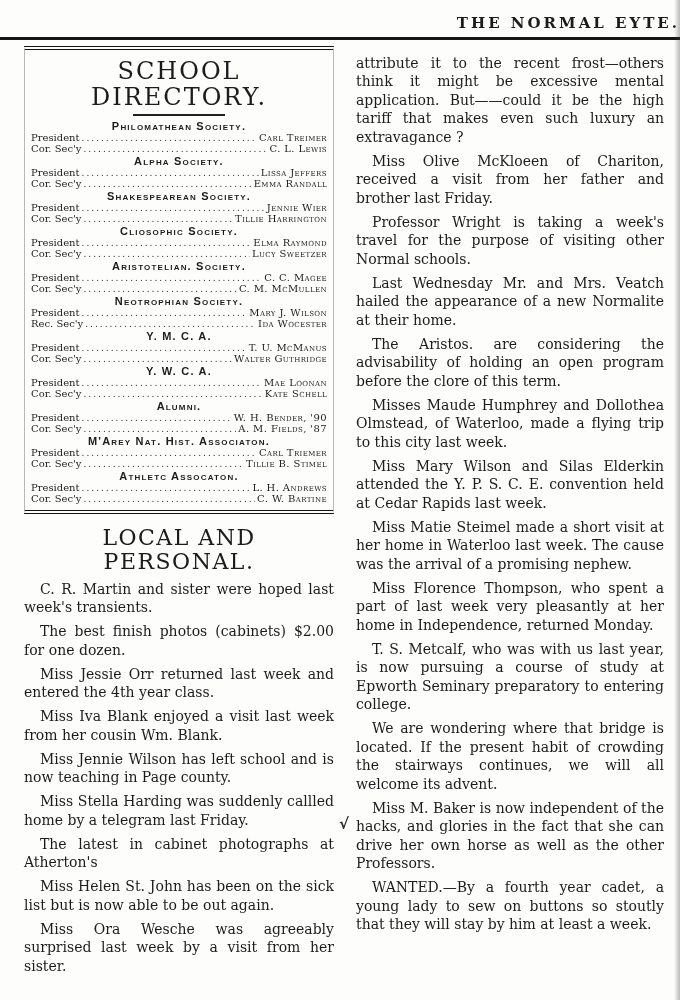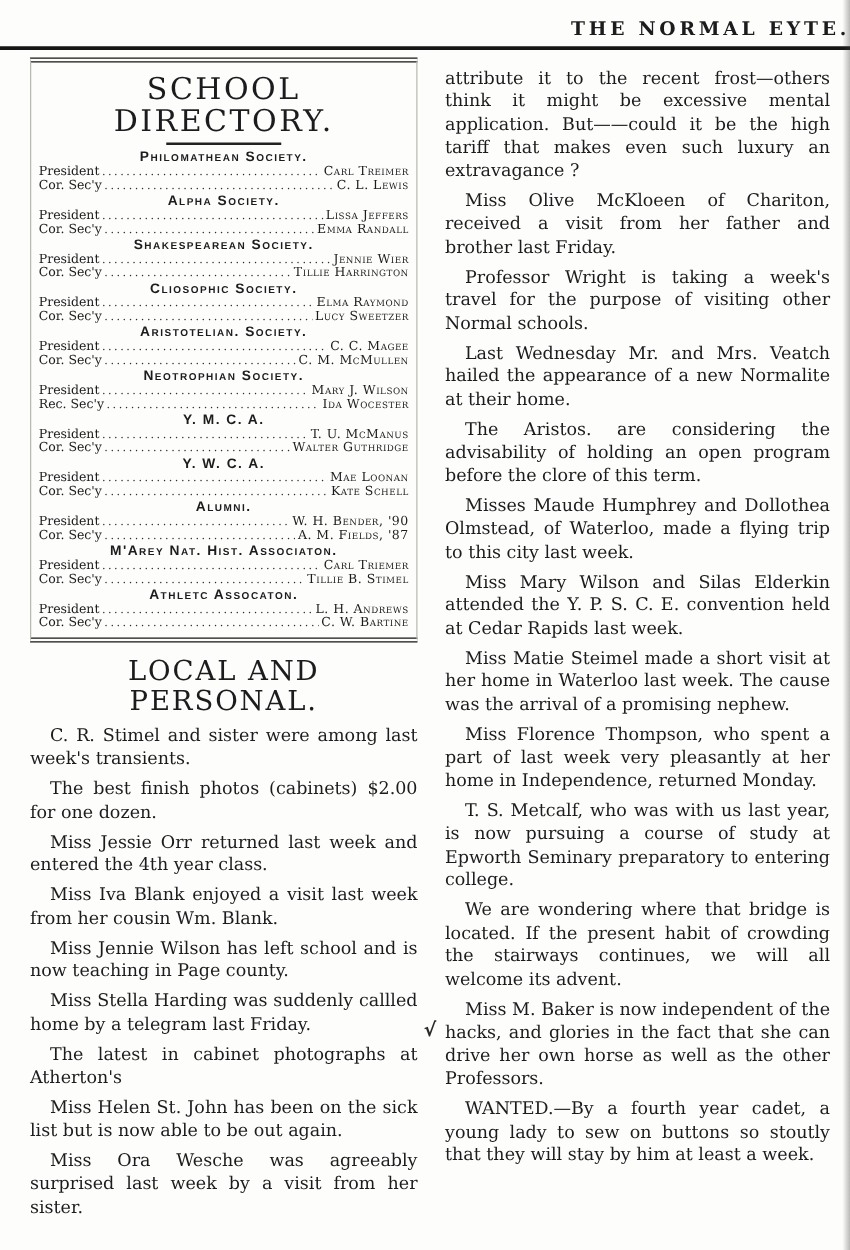--- a/index.html
+++ b/index.html
@@ -235,21 +235,21 @@
           <div class="dir-row">
               <span class="office">Cor. Sec'y</span>
               <span class="leader"></span>
               <span class="person">C. W. Bartine</span>
             </div>
         </div>
       </div>
 
       <div class="local-title">LOCAL AND PERSONAL.</div>
 
-      <p class="para">C. R. Stimel and sister were among last week's transients.</p>
+      <p class="para">C. R. Martin and sister were hoped last week's transients.</p>
       <p class="para">The best finish photos (cabinets) $2.00 for one dozen.</p>
       <p class="para">Miss Jessie Orr returned last week and entered the 4th year class.</p>
       <p class="para">Miss Iva Blank enjoyed a visit last week from her cousin Wm. Blank.</p>
       <p class="para">Miss Jennie Wilson has left school and is now teaching in Page county.</p>
       <p class="para">Miss Stella Harding was suddenly callled home by a telegram last Friday.</p>
       <p class="para">The latest in cabinet photographs at Atherton's</p>
       <p class="para">Miss Helen St. John has been on the sick list but is now able to be out again.</p>
       <p class="para">Miss Ora Wesche was agreeably surprised last week by a visit from her sister.</p>
 
     </div>

